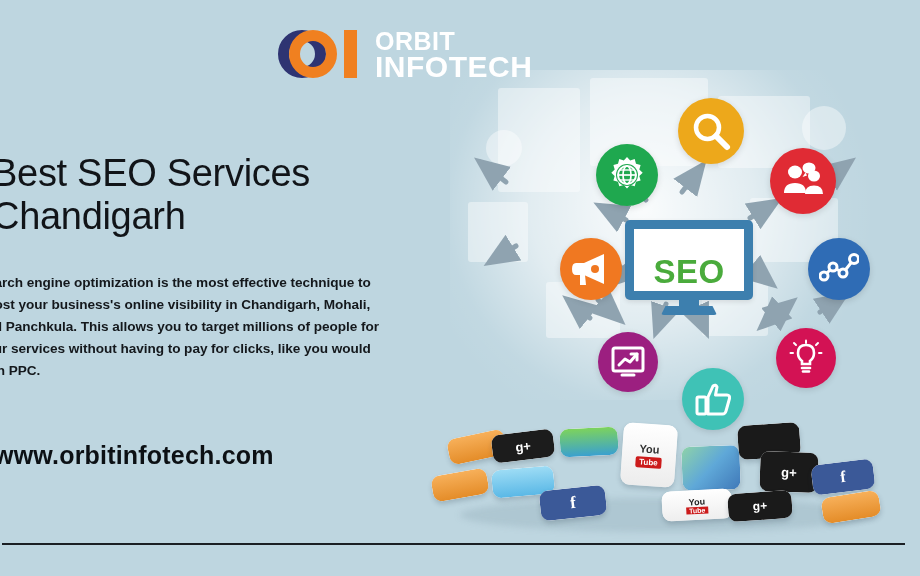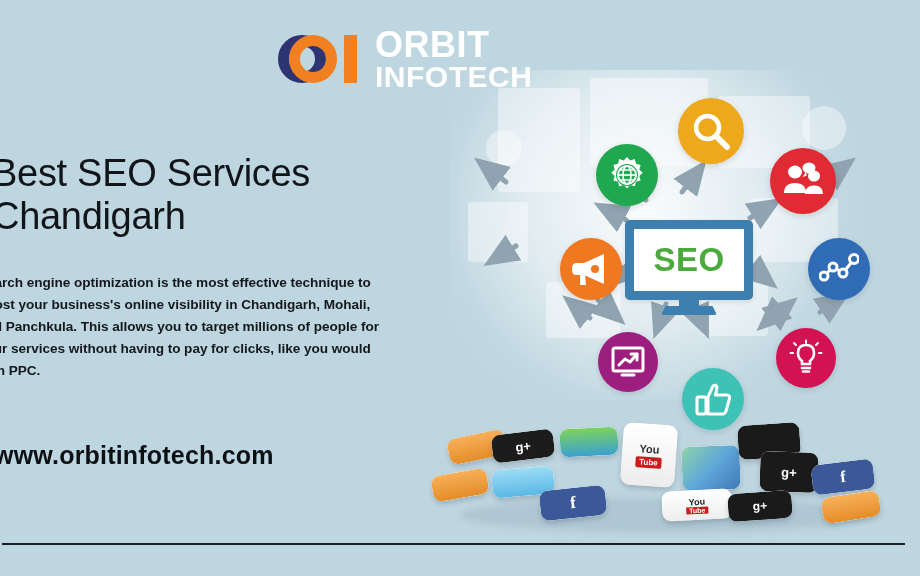--- a/index.html
+++ b/index.html
@@ -28,21 +28,21 @@
   .ring.navy { left:0px; border-color:#2e3472; }
   .ring.orange { left:11px; border-color:#f08020; }
   #logo-bar {
     position:absolute; left:66px; top:4px;
     width:13px; height:48px; background:#f08020;
   }
   #logo-text {
     color:#ffffff; font-weight:bold; line-height:0.96;
     letter-spacing:0.5px; padding-top:2px;
   }
-  #logo-text .l1 { font-size:36px; display:block; }
+  #logo-text .l1 { font-size:25px; display:block; }
   #logo-text .l2 { font-size:30px; display:block; }
 
   
   #headline {
     position:absolute; left:-8px; top:152px; width:430px;
     font-size:38px; line-height:1.14; color:#111418;
     font-weight:normal; letter-spacing:-0.3px;
     white-space:pre-line;
   }
   #body-copy {
@@ -82,21 +82,21 @@
     position:absolute; left:175px; top:150px; width:128px; height:92px;
   }
   #monitor-frame {
     position:absolute; left:0; top:0; width:128px; height:80px;
     background:#3d7fae; border-radius:5px;
     box-shadow:0 2px 5px rgba(0,0,0,0.10);
   }
   #monitor-screen {
     position:absolute; left:9px; top:9px; width:110px; height:62px;
     background:#ffffff;
-    display:flex; align-items:center; justify-content:center;
+    display:flex; align-items:flex-end; justify-content:center;
   }
   #seo-word {
     font-size:33px; font-weight:bold; color:#4aab3c;
     letter-spacing:0.5px; font-family:"Liberation Sans", sans-serif;
   }
   #monitor-neck {
     position:absolute; left:54px; top:80px; width:20px; height:10px;
     background:#3d7fae;
   }
   #monitor-base {

